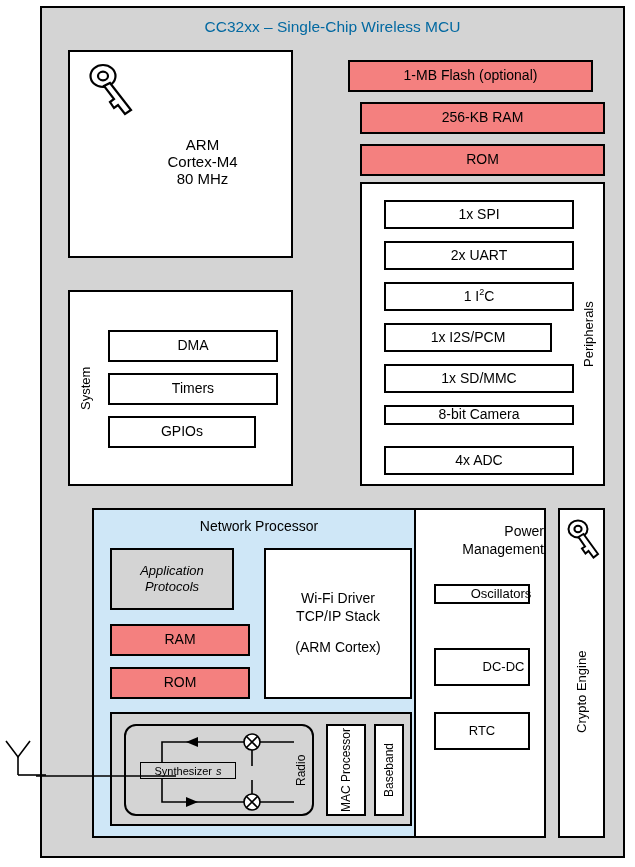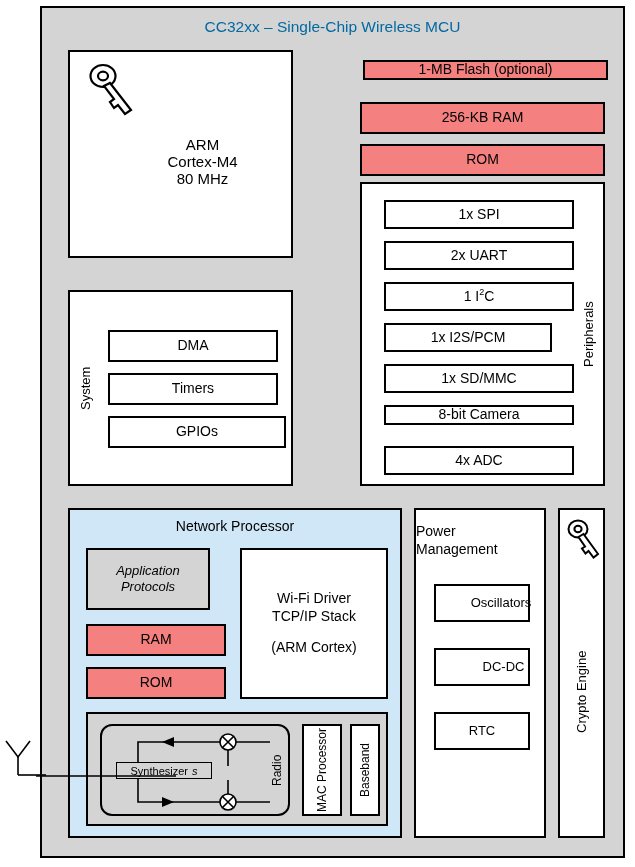--- a/index.html
+++ b/index.html
@@ -46,20 +46,21 @@
   .red {
     background: #f4807f;
   }
 
   .gray-fill {
     background: #d4d4d4;
   }
 
   .blue-fill {
     background: #cfe7f7;
+    margin-left: 24px;
   }
 
   .centered {
     display: flex;
     align-items: center;
     justify-content: center;
     text-align: center;
     line-height: 1.25;
   }
 
@@ -129,21 +130,21 @@
         </g>
       </svg>
     </span>
     <div style="position:absolute; left:0; top:84px; width:100%; text-align:center;padding-left:22px;" class="fs15">
       <div>ARM</div>
       <div>Cortex-M4</div>
       <div>80 MHz</div>
     </div>
   </div>
 
-  <div class="box red centered fs14" style="left:321px; top:52px; width:245px; height:20px;">1-MB Flash (optional)</div>
+  <div class="box red centered fs14" style="left:306px; top:52px; width:245px; height:32px;">1-MB Flash (optional)</div>
   <div class="box red centered fs14" style="left:318px; top:94px; width:245px; height:32px;">256-KB RAM</div>
   <div class="box red centered fs14" style="left:318px; top:136px; width:245px; height:32px;">ROM</div>
 
   <div class="box" style="left:318px; top:174px; width:245px; height:304px;">
     <div class="vert fs13 label-abs" style="right:4px; top:0; height:100%; width:22px;">Peripherals</div>
 
     <div class="box centered fs14" style="left:22px; top:16px; width:190px; height:29px;">1x SPI</div>
     <div class="box centered fs14" style="left:22px; top:57px; width:190px; height:29px;">2x UART</div>
     <div class="box centered fs14" style="left:22px; top:98px; width:190px; height:29px;">
         <span>1 I<sup>2</sup>C</span>
@@ -151,21 +152,21 @@
     <div class="box centered fs14" style="left:22px; top:139px; width:168px; height:29px;">1x I2S/PCM</div>
     <div class="box centered fs14" style="left:22px; top:180px; width:190px; height:29px;">1x SD/MMC</div>
     <div class="box centered fs14" style="left:22px; top:221px; width:190px; height:20px;">8-bit Camera</div>
     <div class="box centered fs14" style="left:22px; top:262px; width:190px; height:29px;">4x ADC</div>
   </div>
 
   <div class="box" style="left:26px; top:282px; width:225px; height:196px;">
     <div class="vert fs13 label-abs" style="left:4px; top:0; height:100%; width:22px;">System</div>
     <div class="box centered fs14" style="left:38px; top:38px; width:170px; height:32px;">DMA</div>
     <div class="box centered fs14" style="left:38px; top:81px; width:170px; height:32px;">Timers</div>
-    <div class="box centered fs14" style="left:38px; top:124px; width:178px; height:32px;">GPIOs</div>
+    <div class="box centered fs14" style="left:38px; top:124px; width:148px; height:32px;">GPIOs</div>
   </div>
 
   <div class="box blue-fill" style="left:26px; top:500px; width:334px; height:330px;">
     <div class="fs14" style="position:absolute; left:0; top:8px; width:100%; text-align:center;">Network Processor</div>
 
     <div class="box gray-fill centered fs13" style="left:16px; top:38px; width:124px; height:62px;font-style:italic;">
       <div>
         <div>Application</div>
         <div>Protocols</div>
       </div>
@@ -213,25 +214,25 @@
         <div class="vert fs12" style="position:absolute; right:2px; top:0; height:100%; width:18px;">Radio</div>
       </div>
 
       <div class="box vert fs12" style="left:214px; top:10px; width:40px; height:92px;">MAC Processor</div>
 
       <div class="box vert fs12" style="left:262px; top:10px; width:30px; height:92px;">Baseband</div>
     </div>
   </div>
 
   <div class="box" style="left:372px; top:500px; width:132px; height:330px;">
-    <div class="fs14" style="position:absolute; left:0; top:12px; width:100%; text-align:left; line-height:1.3;">
+    <div class="fs14" style="position:absolute; left:0; top:12px; width:100%; text-align:right; line-height:1.3;">
       <div>Power</div>
       <div>Management</div>
     </div>
-    <div class="box centered fs13" style="left:18px; top:74px; width:96px; height:38px;padding-left:38px;">Oscillators</div>
+    <div class="box centered fs13" style="left:18px; top:74px; width:96px; height:20px;padding-left:38px;">Oscillators</div>
     <div class="box centered fs13" style="left:18px; top:138px; width:96px; height:38px;padding-left:43px;">DC-DC</div>
     <div class="box centered fs13" style="left:18px; top:202px; width:96px; height:38px;">RTC</div>
   </div>
 
   <div class="box" style="left:516px; top:500px; width:47px; height:330px;">
     <span class="key-icon" style="left:5px; top:8px;">
       <svg width="38" height="44" viewBox="0 0 38 44">
         <g stroke="#000" stroke-width="2" fill="#ffffff">
           <ellipse cx="13" cy="11" rx="9.5" ry="8.5"></ellipse>
           <ellipse cx="13" cy="11" rx="3.6" ry="3.2" fill="#ffffff"></ellipse>

